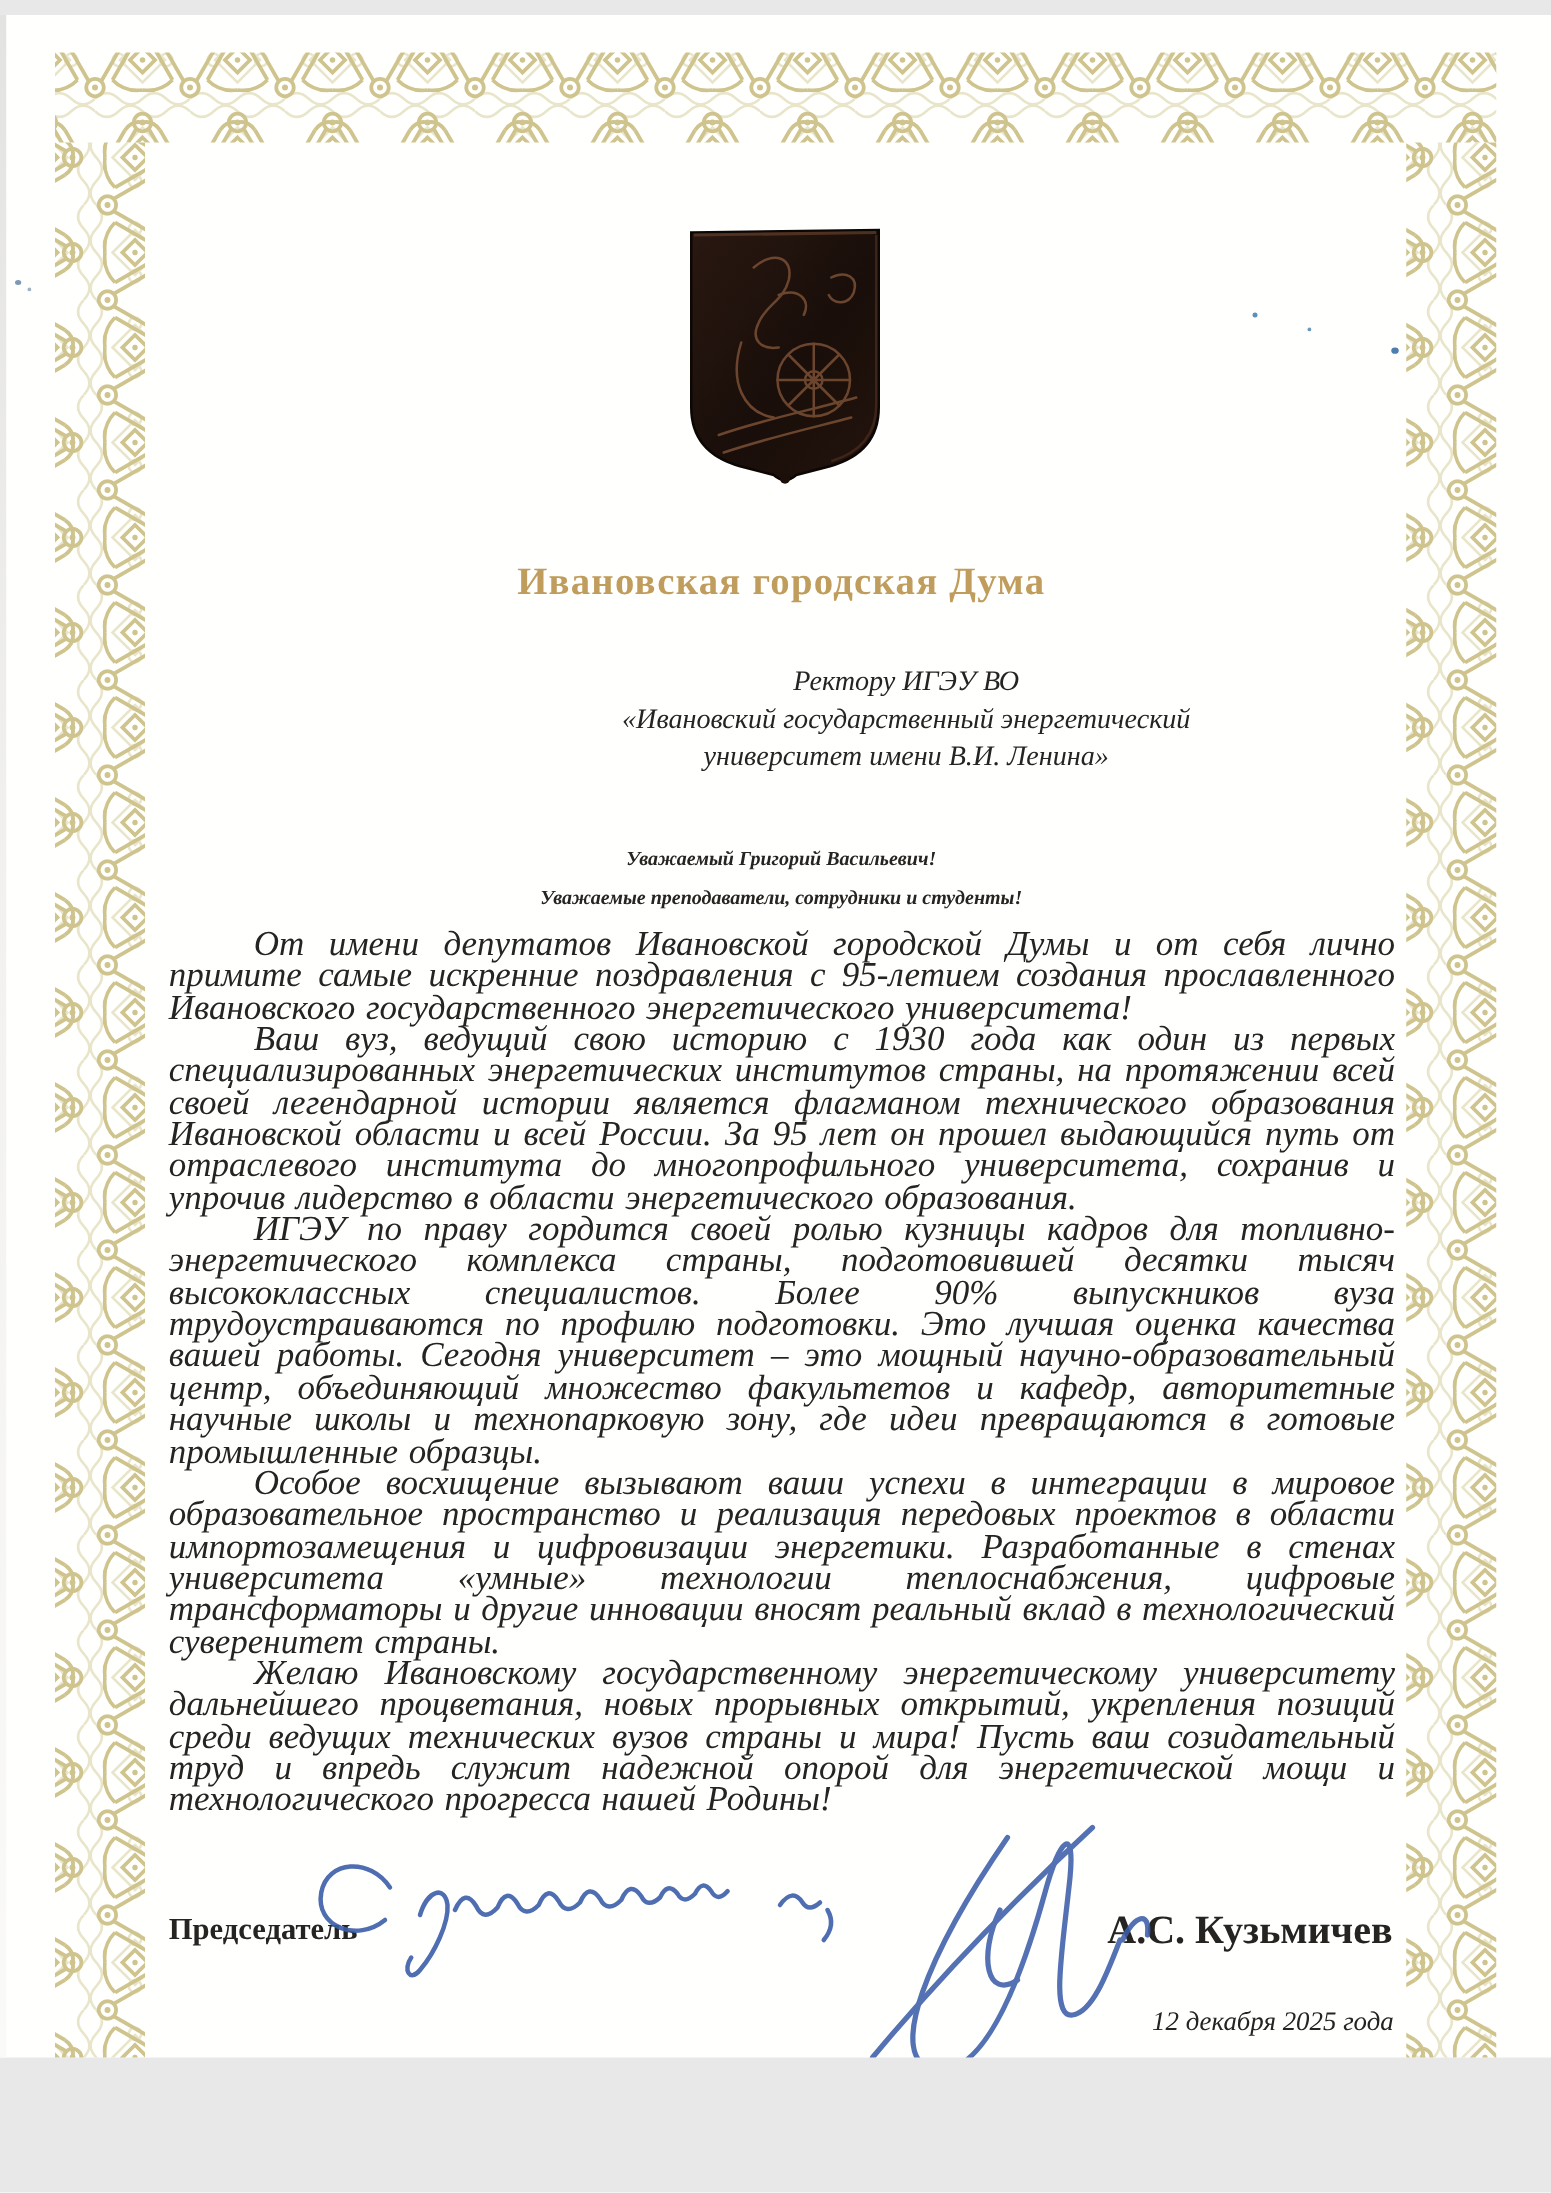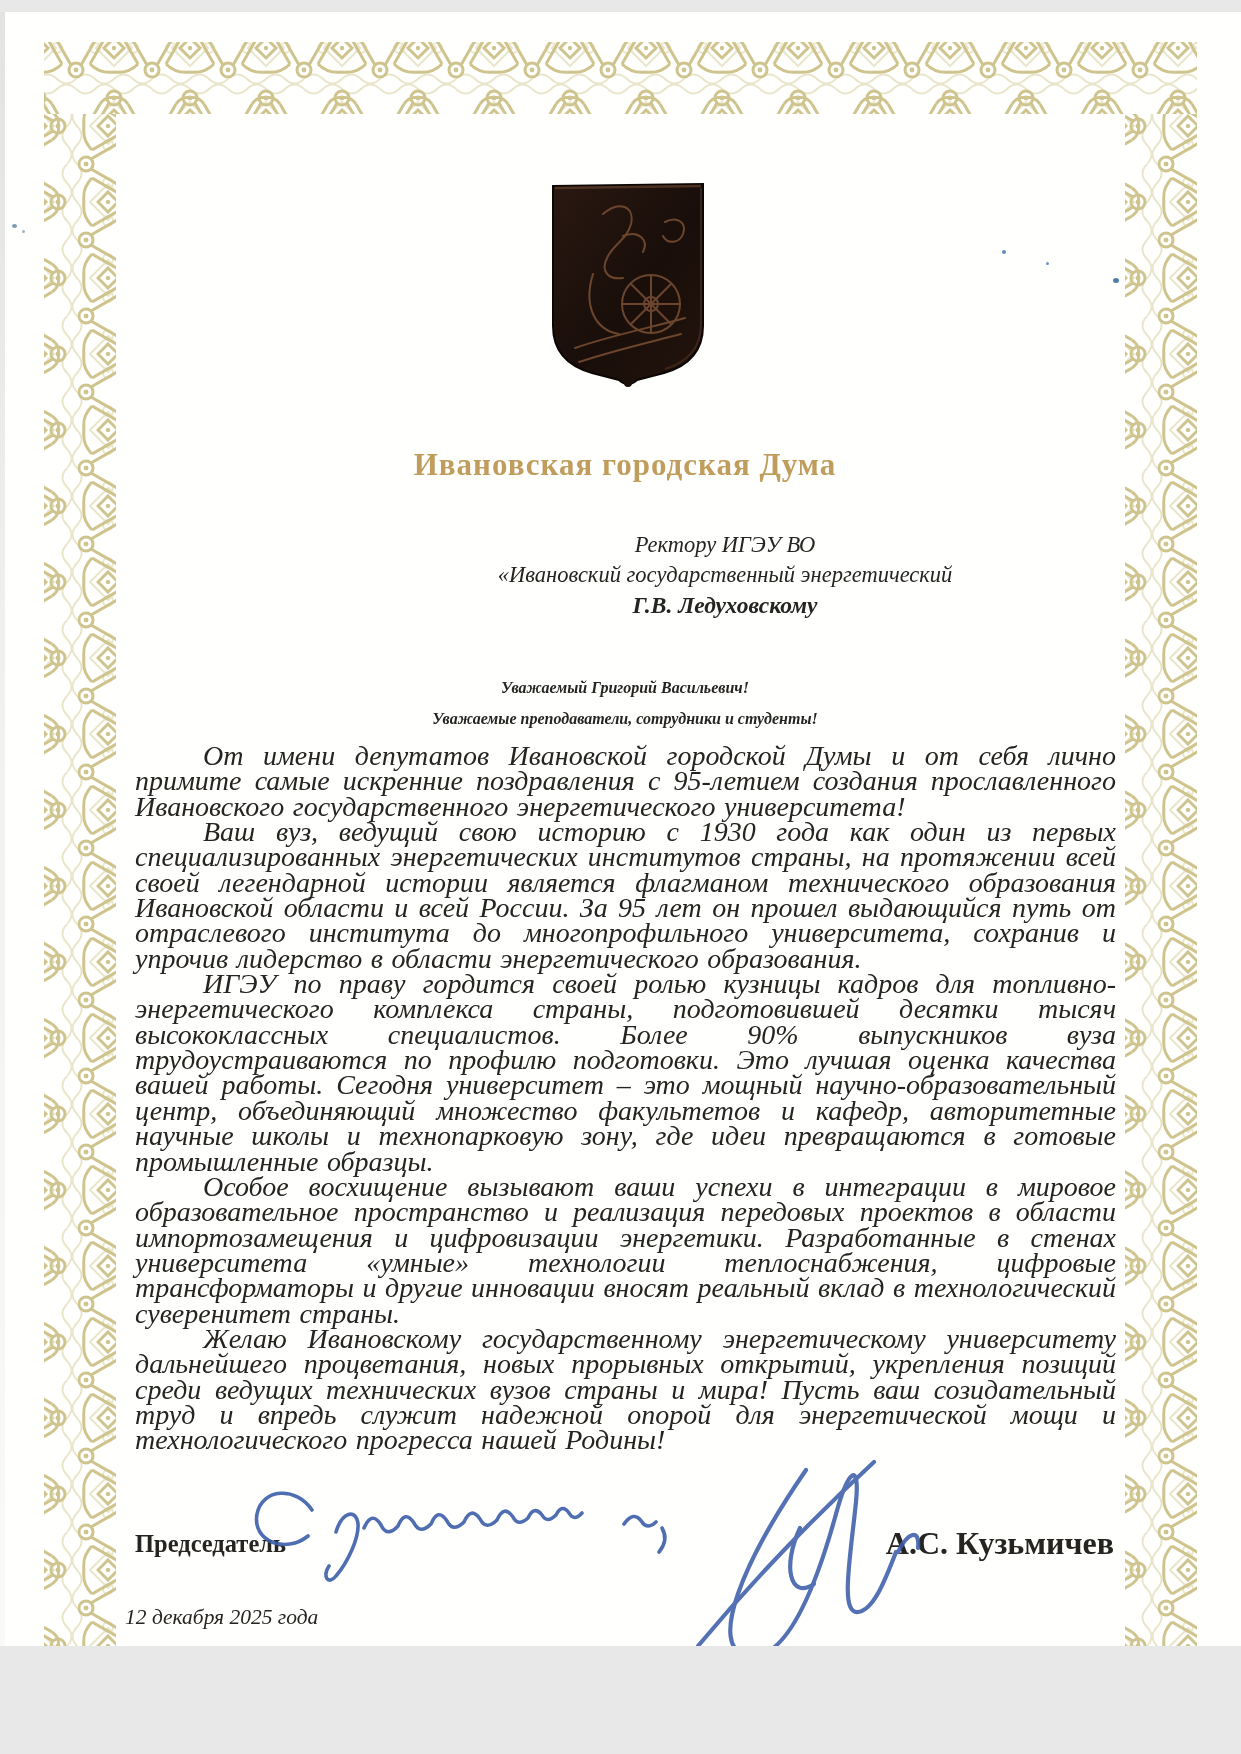--- a/index.html
+++ b/index.html
@@ -54,22 +54,22 @@
   }
   
   .sig-block{
     position:absolute;left:135px;top:1515px;width:981px;
     display:flex;justify-content:space-between;align-items:flex-end;
   }
   .sig-position{font-weight:bold;font-size:24.5px;line-height:33px;}
   .sig-name{font-weight:bold;font-size:32px;line-height:33px;padding-right:2px;}
   
   .date-line{
-    position:absolute;left:125px;top:1593px;width:980px;
-    text-align:left;font-style:italic;font-size:21.5px;
+    position:absolute;left:135px;top:1593px;width:980px;
+    text-align:right;font-style:italic;font-size:21.5px;
   }
   
   .handwriting{position:absolute;left:0;top:0;width:1241px;height:1754px;pointer-events:none;}
   .visually-hidden{
     position:absolute;width:1px;height:1px;overflow:hidden;
     clip:rect(0 0 0 0);white-space:nowrap;
   }
   
   .scan-bottom-line{position:absolute;left:213px;top:1744px;width:1028px;height:4px;background:#53504b;}
   .scan-bottom-smear{position:absolute;left:60px;top:1745px;width:153px;height:3px;background:#c9c6c1;}
@@ -164,21 +164,21 @@
       <path d="M120,44 C132,38 142,44 138,56 C134,66 122,66 118,58"></path>
     </g>
     <circle cx="83" cy="205" r="4" fill="#1b0f0a"></circle>
   </svg>
 
   <div class="org-title">Ивановская городская Дума</div>
 
   <div class="addressee">
     <div>Ректору ИГЭУ ВО</div>
     <div>«Ивановский государственный энергетический</div>
-    <div class="addr-name">Г.В. Ледуховскому</div>
+    <div>университет имени В.И. Ленина»</div>
   </div>
 
   <div class="salutation">
     <div>Уважаемый Григорий Васильевич!</div>
     <div>Уважаемые преподаватели, сотрудники и студенты!</div>
   </div>
 
   <div class="letter-body">
       <p>От имени депутатов Ивановской городской Думы и от себя лично примите самые искренние поздравления с 95-летием создания прославленного Ивановского государственного энергетического университета!</p>
       <p>Ваш вуз, ведущий свою историю с 1930 года как один из первых специализированных энергетических институтов страны, на протяжении всей своей легендарной истории является флагманом технического образования Ивановской области и всей России. За 95 лет он прошел выдающийся путь от отраслевого института до многопрофильного университета, сохранив и упрочив лидерство в области энергетического образования.</p>

